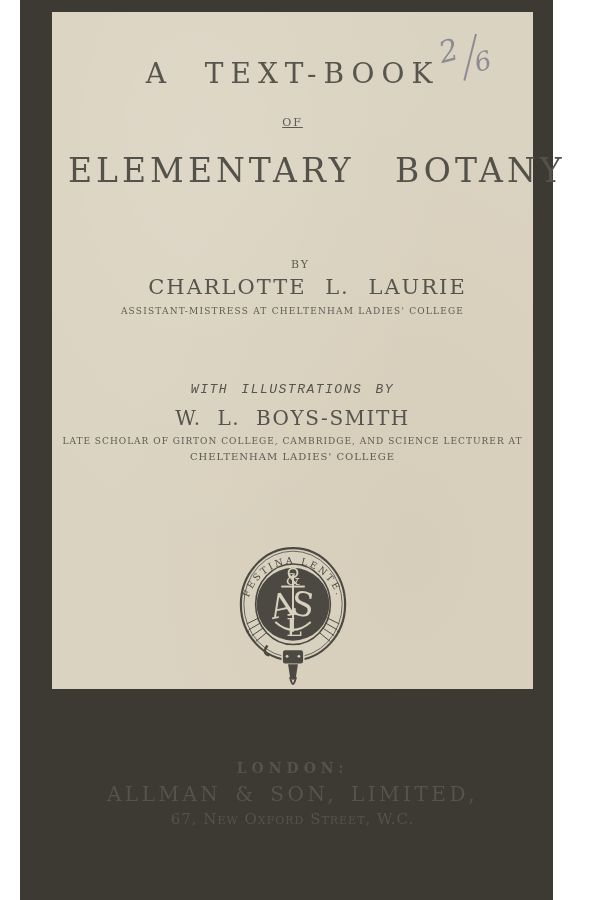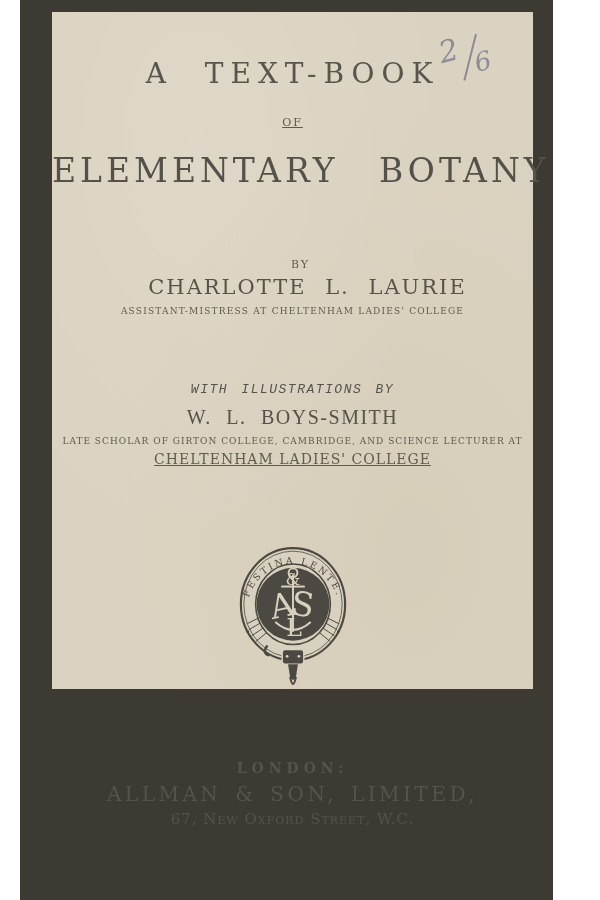--- a/index.html
+++ b/index.html
@@ -35,41 +35,41 @@
   .title-main {
     top: 45px; font-size: 28px; letter-spacing: 7px; word-spacing: 16px;
     color: #57554d;
   }
   .title-of {
     top: 104px; font-size: 11px; letter-spacing: 2px; color: #5c5a52; text-decoration: underline;
   }
   .title-sub {
     top: 139px; font-size: 33px; letter-spacing: 4px; word-spacing: 26px;
     color: #53514a;
+    padding-left: 16px;
   }
   .by-label { top: 246px; font-size: 11px; letter-spacing: 2px; color: #5c5a52; margin-left: 16px; }
   .author {
     top: 263px; font-size: 21px; letter-spacing: 2px; word-spacing: 10px;
     color: #55534b;
     padding-left: 30px;
   }
   .author-role {
     top: 294px; font-size: 9px; letter-spacing: 1.2px; color: #5d5b53;
   }
   .illus-label {
     top: 370px; font-size: 13px; font-style: italic; letter-spacing: 1.5px;
     word-spacing: 4px; color: #56544c; font-family: Liberation Mono, monospace;
   }
   .illustrator {
     top: 394px; font-size: 20px; letter-spacing: 1.5px; word-spacing: 8px;
     color: #55534b;
-    font-family: Liberation Serif, serif;
   }
   .illus-role1 { top: 424px; font-size: 9px; letter-spacing: 1px; color: #5d5b53; }
-  .illus-role2 { top: 439px; font-size: 14px; letter-spacing: 1px; color: #5d5b53; text-decoration: underline; }
+  .illus-role2 { top: 439px; font-size: 10px; letter-spacing: 1px; color: #5d5b53; }
   .imprint-city { top: 748px; font-size: 14px; letter-spacing: 5px; color: #55534b; font-weight: bold; }
   .imprint-pub {
     top: 770px; font-size: 20px; letter-spacing: 3.5px; word-spacing: 4px;
     color: #55534b;
   }
   .imprint-addr {
     top: 798px; font-size: 15px; letter-spacing: 1px;
     font-variant: small-caps; color: #55534b;
   }
   

